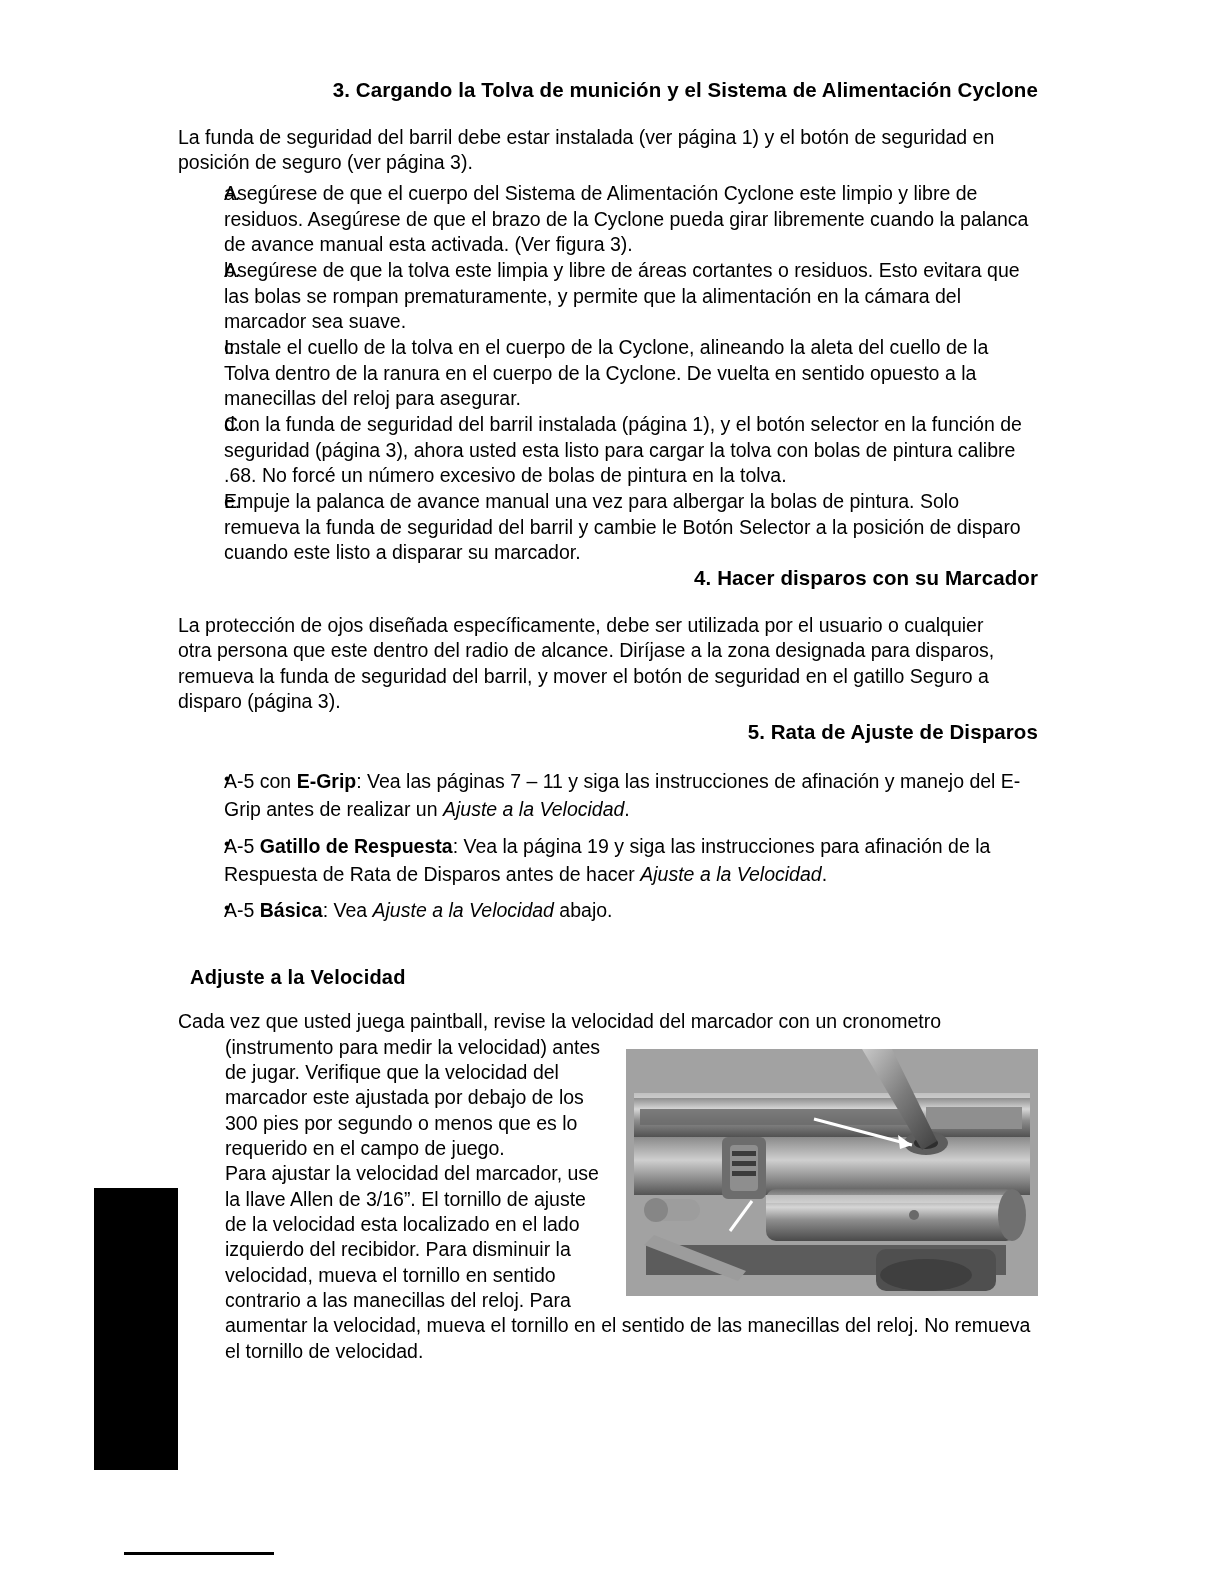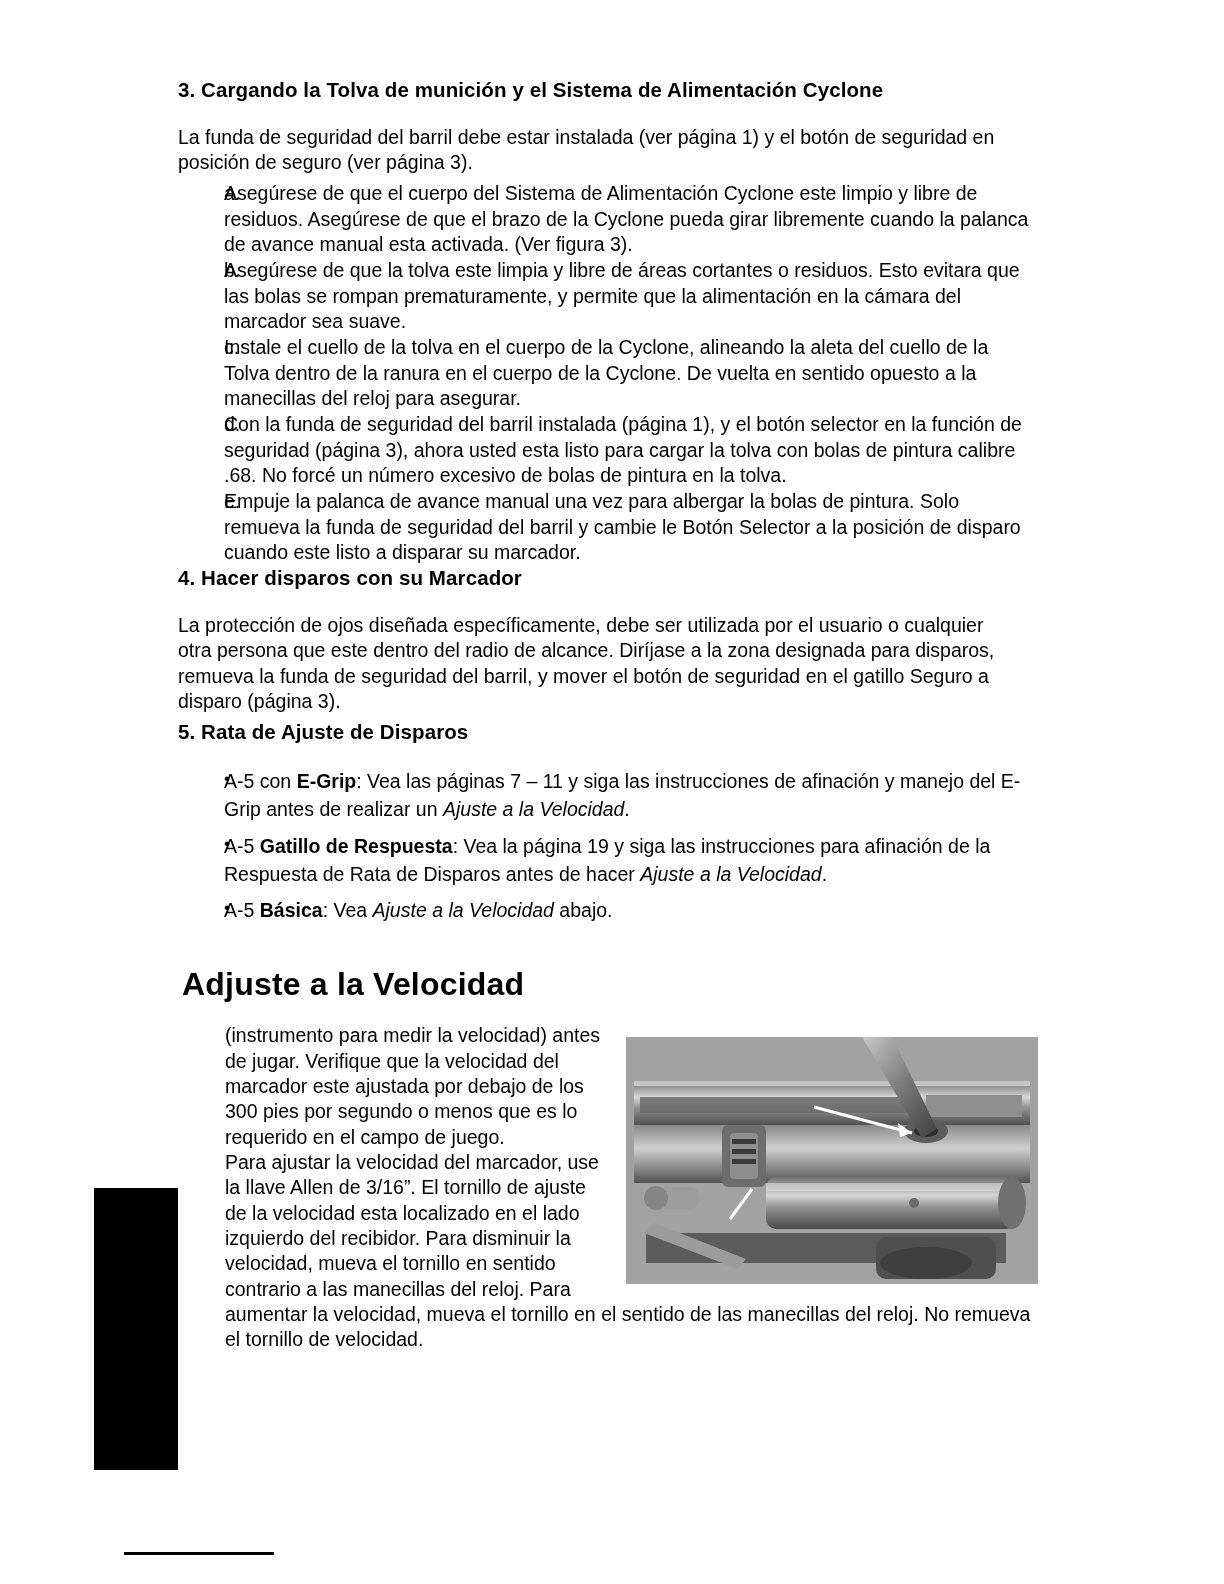--- a/index.html
+++ b/index.html
@@ -26,20 +26,21 @@
     left: 178px;
     top: 78px;
     width: 860px;
   }
   h2.section-head {
     font-size: 20.5px;
     font-weight: bold;
     margin: 0 0 22px 0;
     letter-spacing: 0.1px;
     line-height: 1.2;
+    text-align: right;
   }
   h2.section-head.spaced {
   }
   p.body-text {
     font-size: 19.5px;
     line-height: 1.30;
     margin: 0 16px 6px 0;
   }
   .list {
     margin: 4px 0 0 0;
@@ -73,23 +74,23 @@
     width: 46px;
     flex: 0 0 46px;
     padding-left: 46px;
     box-sizing: border-box;
     font-size: 17px;
   }
   .bullet-item .itext {
     flex: 1 1 auto;
   }
   h1.big-head {
-    font-size: 32px;
+    font-size: 20px;
     font-weight: bold;
-    margin: 42px 0 20px 4px;
+    margin: 42px 0 20px 12px;
     letter-spacing: 0.2px;
   }
   .velocity-intro {
     font-size: 19.5px;
     line-height: 1.30;
     margin: 0;
   }
   .flow-wrap {
     position: relative;
     margin-top: 0;
@@ -183,20 +184,21 @@
         <span class="itext">A-5 <b>Gatillo de Respuesta</b>: Vea la página 19 y siga las instrucciones para afinación de la Respuesta de Rata de Disparos antes de hacer <i>Ajuste a la Velocidad</i>.</span>
       </div>
       <div class="bullet-item">
         <span class="marker">•</span>
         <span class="itext">A-5 <b>Básica</b>: Vea <i>Ajuste a la Velocidad</i> abajo.</span>
       </div>
     </div>
 
     <h1 class="big-head">Adjuste a la Velocidad</h1>
 
+    <p class="velocity-intro">Cada vez que usted juega paintball, revise la velocidad del marcador con un cronometro</p>
 
     <div class="flow-wrap">
 
       <div class="figure">
         <svg class="fig-svg" viewBox="0 0 412 247" preserveAspectRatio="none">
           <defs>
             <linearGradient id="metal" x1="0" y1="0" x2="0" y2="1">
               <stop offset="0%" stop-color="#6f6f6f"></stop>
               <stop offset="35%" stop-color="#d6d6d6"></stop>
               <stop offset="60%" stop-color="#8d8d8d"></stop>

